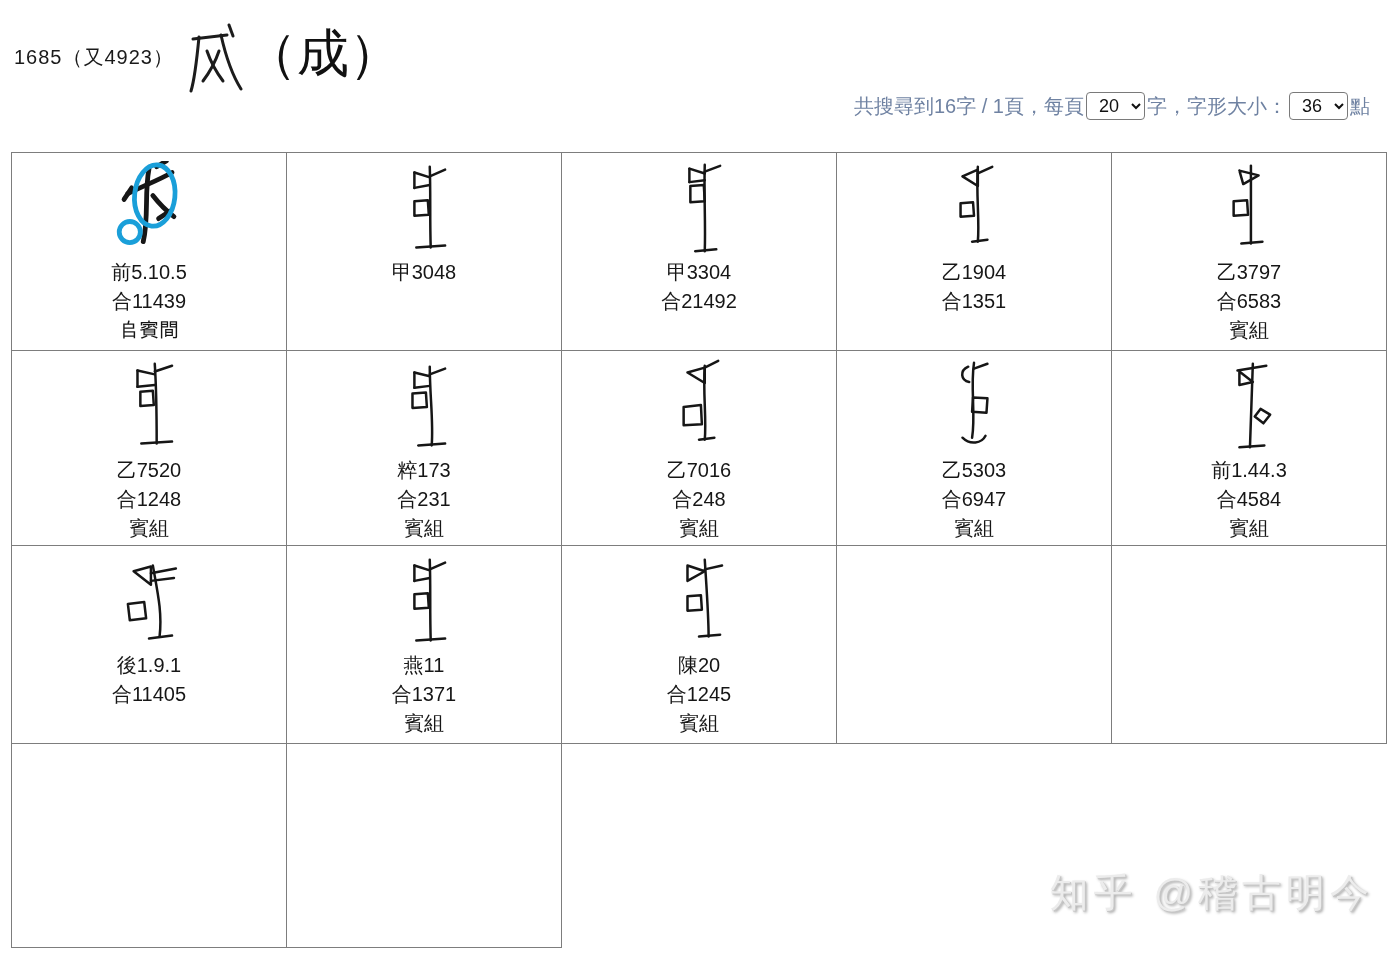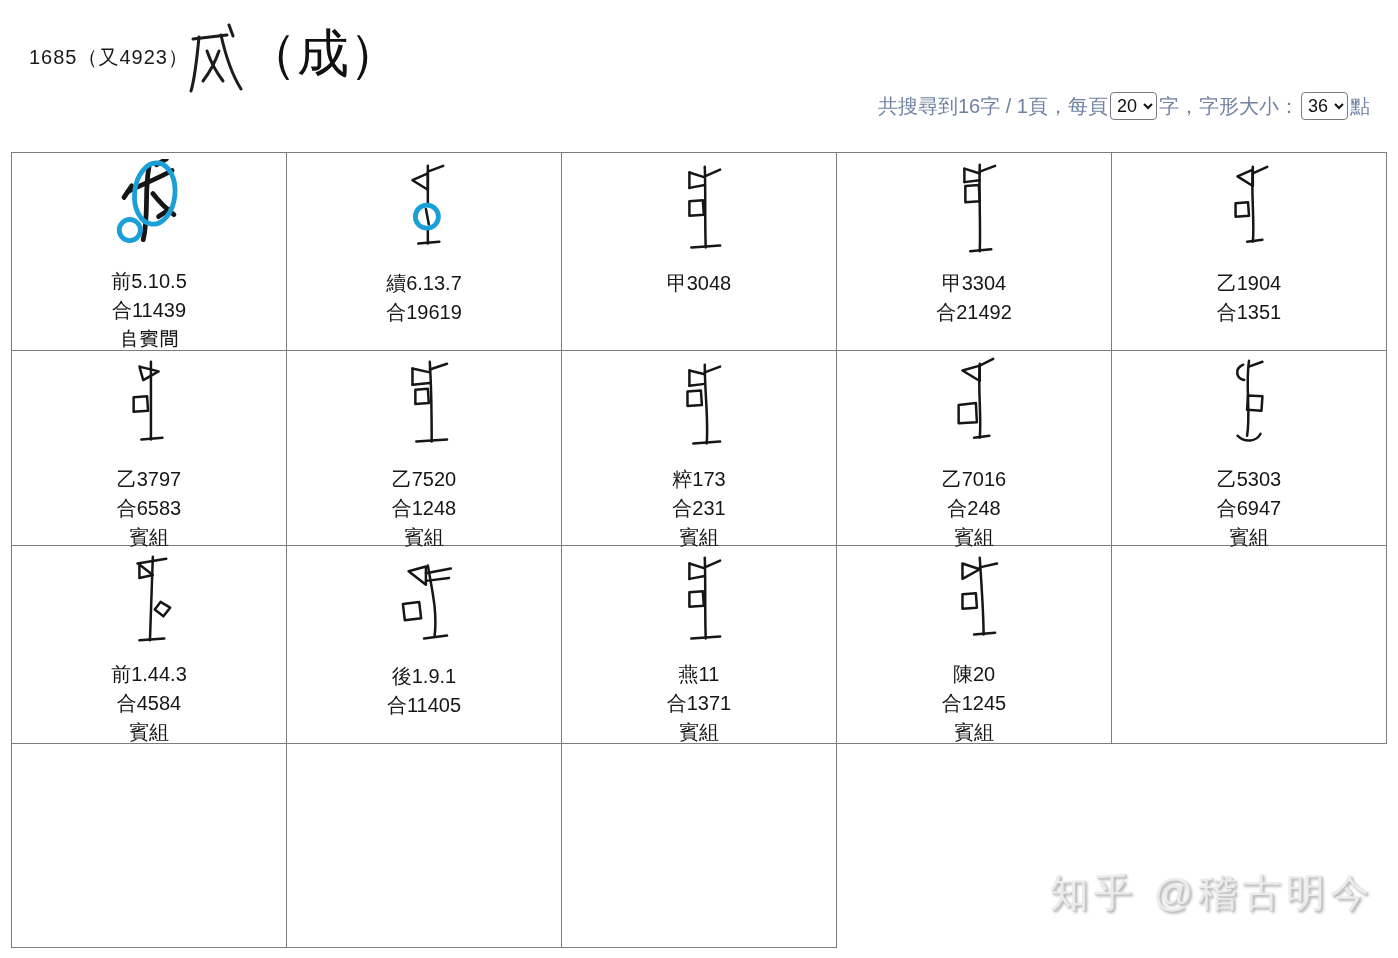--- a/index.html
+++ b/index.html
@@ -1,45 +1,45 @@
 <!DOCTYPE html>
 <html><head>
 <meta charset="utf-8">
 <style>
   html,body{margin:0;padding:0;background:#fff;}
   body{
     width:1398px;height:958px;position:relative;overflow:hidden;
     font-family:"Liberation Sans", sans-serif;color:#1a1a1a;
   }
   
-  .catalog{position:absolute;left:29px;top:44px;font-size:20px;color:#1a1a1a;letter-spacing:1px;}
+  .catalog{position:absolute;left:14px;top:44px;font-size:20px;color:#1a1a1a;letter-spacing:1px;}
   .headword{position:absolute;left:183px;top:14px;display:flex;align-items:flex-start;}
   .headword svg{display:block;margin-top:8px;}
   .headword .suffix{font-size:52px;line-height:78px;font-family:"DejaVu Serif", serif;color:#111;margin-left:2px;}
   
   .search-info{
     position:absolute;top:88px;right:28px;height:32px;
     display:flex;align-items:flex-end;font-size:20px;color:#6f82a2;white-space:pre;
   }
   .search-info select{
     font-size:18px;color:#111;background:#fff;border:1px solid #7a7a7a;border-radius:4px;
-    height:28px;margin:0 2px;padding:0 2px;font-family:"Liberation Sans", sans-serif;
+    height:28px;margin:0 2px;padding:0 8px;font-family:"Liberation Sans", sans-serif;
   }
   
   .grid{
     position:absolute;left:11px;top:152px;width:1376px;box-sizing:border-box;
     border-top:1px solid #7d7d7d;border-left:1px solid #7d7d7d;
     display:grid;grid-template-columns:repeat(5,1fr);grid-template-rows:198px 195px 198px 204px;
   }
   .cell{
     border-right:1px solid #7d7d7d;border-bottom:1px solid #7d7d7d;
     box-sizing:border-box;display:flex;flex-direction:column;align-items:center;padding-top:6px;
   }
   .glyph{height:98px;display:flex;align-items:flex-end;justify-content:center;}
-  .labels{text-align:center;font-size:20px;line-height:29px;color:#161616;margin-top:12px;}
+  .labels{text-align:center;font-size:20px;line-height:29px;color:#161616;margin-top:1px;}
   
   .watermark{
     position:absolute;top:866px;right:24px;z-index:5;
     font-size:39px;letter-spacing:5px;color:#ececec;
     text-shadow:1px 1px 0 #c6c6c6, 2px 2px 3px #a3a3a3;
     pointer-events:none;
   }
 </style>
 </head>
 <body>
@@ -88,37 +88,20 @@
             <circle cx="16" cy="74" r="11" fill="none" stroke="#1a9fd9" stroke-width="5"></circle>
           </svg>
         </div>
     <div class="labels">
           <div>前5.10.5</div>
           <div>合11439</div>
           <div>𠂤賓間</div>
         </div>
   </div>
 
-  <div class="cell">
-    <div class="glyph">
-          <svg viewBox="0 0 72 100" width="72" height="96">
-            <path d="M24 20 L40 13 L40 30 L24 20" fill="none" stroke="#161616" stroke-width="2.6" stroke-linecap="round" stroke-linejoin="round"></path>
-            <path d="M40 11 L56 5" fill="none" stroke="#161616" stroke-width="2.6" stroke-linecap="round" stroke-linejoin="round"></path>
-            <path d="M40 5 L40 46" fill="none" stroke="#161616" stroke-width="2.6" stroke-linecap="round" stroke-linejoin="round"></path>
-            <path d="M38 50 L41 66" fill="none" stroke="#161616" stroke-width="2.6" stroke-linecap="round" stroke-linejoin="round"></path>
-            <path d="M40 70 L40 86" fill="none" stroke="#161616" stroke-width="2.6" stroke-linecap="round" stroke-linejoin="round"></path>
-            <path d="M30 86 L52 84" fill="none" stroke="#161616" stroke-width="2.6" stroke-linecap="round" stroke-linejoin="round"></path>
-            <circle cx="39" cy="58" r="12" fill="none" stroke="#1a9fd9" stroke-width="5"></circle>
-          </svg>
-        </div>
-    <div class="labels">
-          <div>續6.13.7</div>
-          <div>合19619</div>
-        </div>
-  </div>
 
 
   <div class="cell">
     <div class="glyph">
           <svg viewBox="0 0 72 100" width="72" height="96">
             <path d="M42 6 C43 32 42 62 43 90" fill="none" stroke="#161616" stroke-width="2.6" stroke-linecap="round" stroke-linejoin="round"></path>
             <path d="M42 16 L58 9" fill="none" stroke="#161616" stroke-width="2.6" stroke-linecap="round" stroke-linejoin="round"></path>
             <path d="M26 12 L42 17" fill="none" stroke="#161616" stroke-width="2.6" stroke-linecap="round" stroke-linejoin="round"></path>
             <path d="M26 12 L26 28" fill="none" stroke="#161616" stroke-width="2.6" stroke-linecap="round" stroke-linejoin="round"></path>
             <path d="M26 28 L42 25" fill="none" stroke="#161616" stroke-width="2.6" stroke-linecap="round" stroke-linejoin="round"></path>

